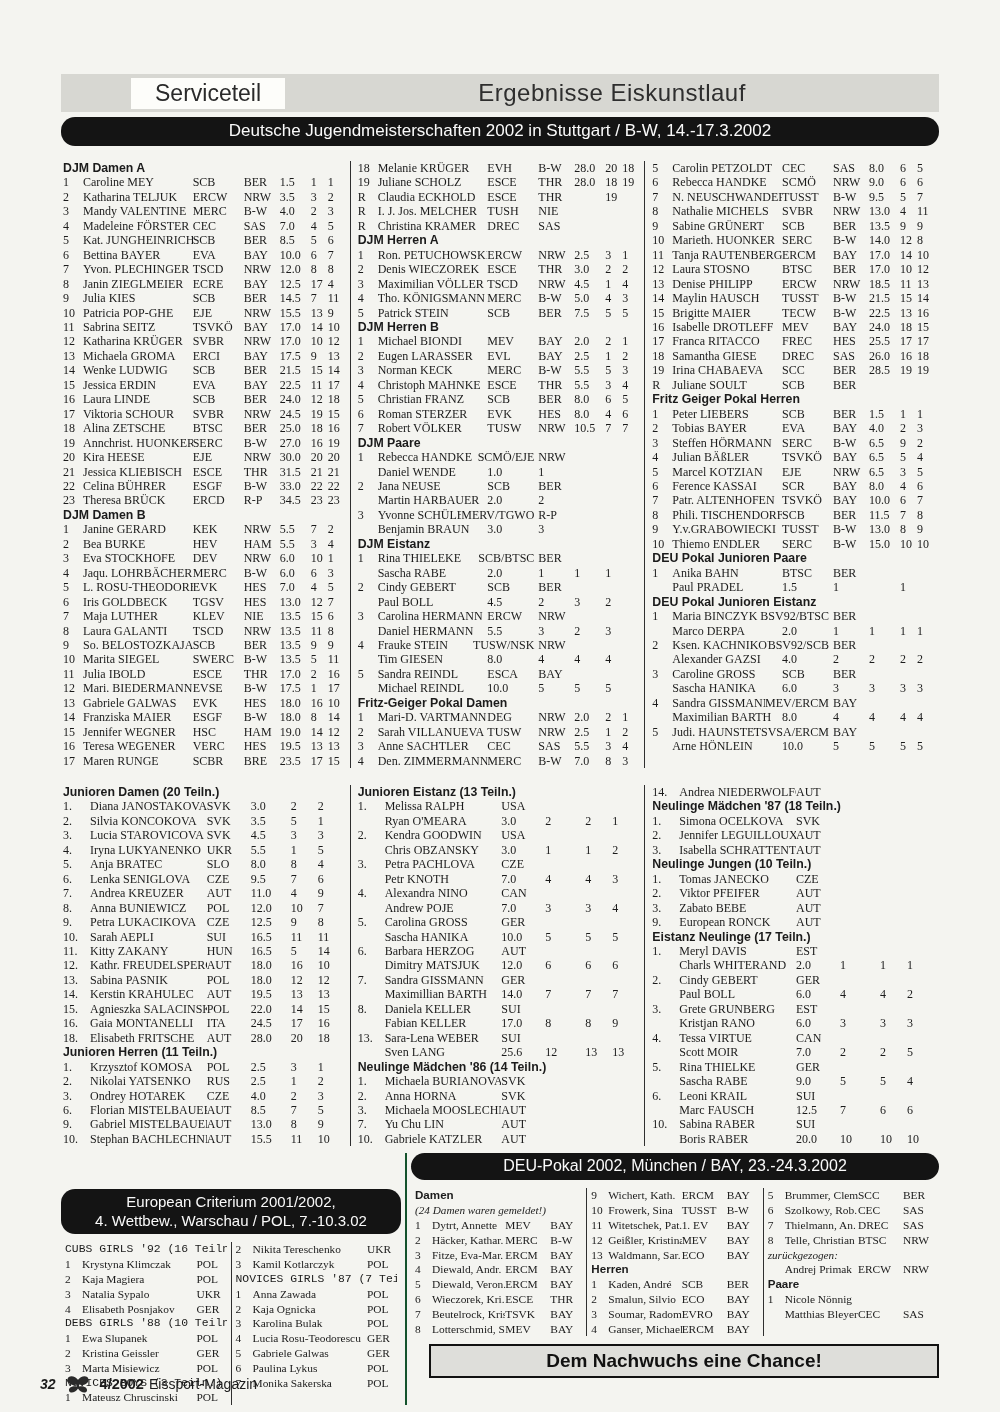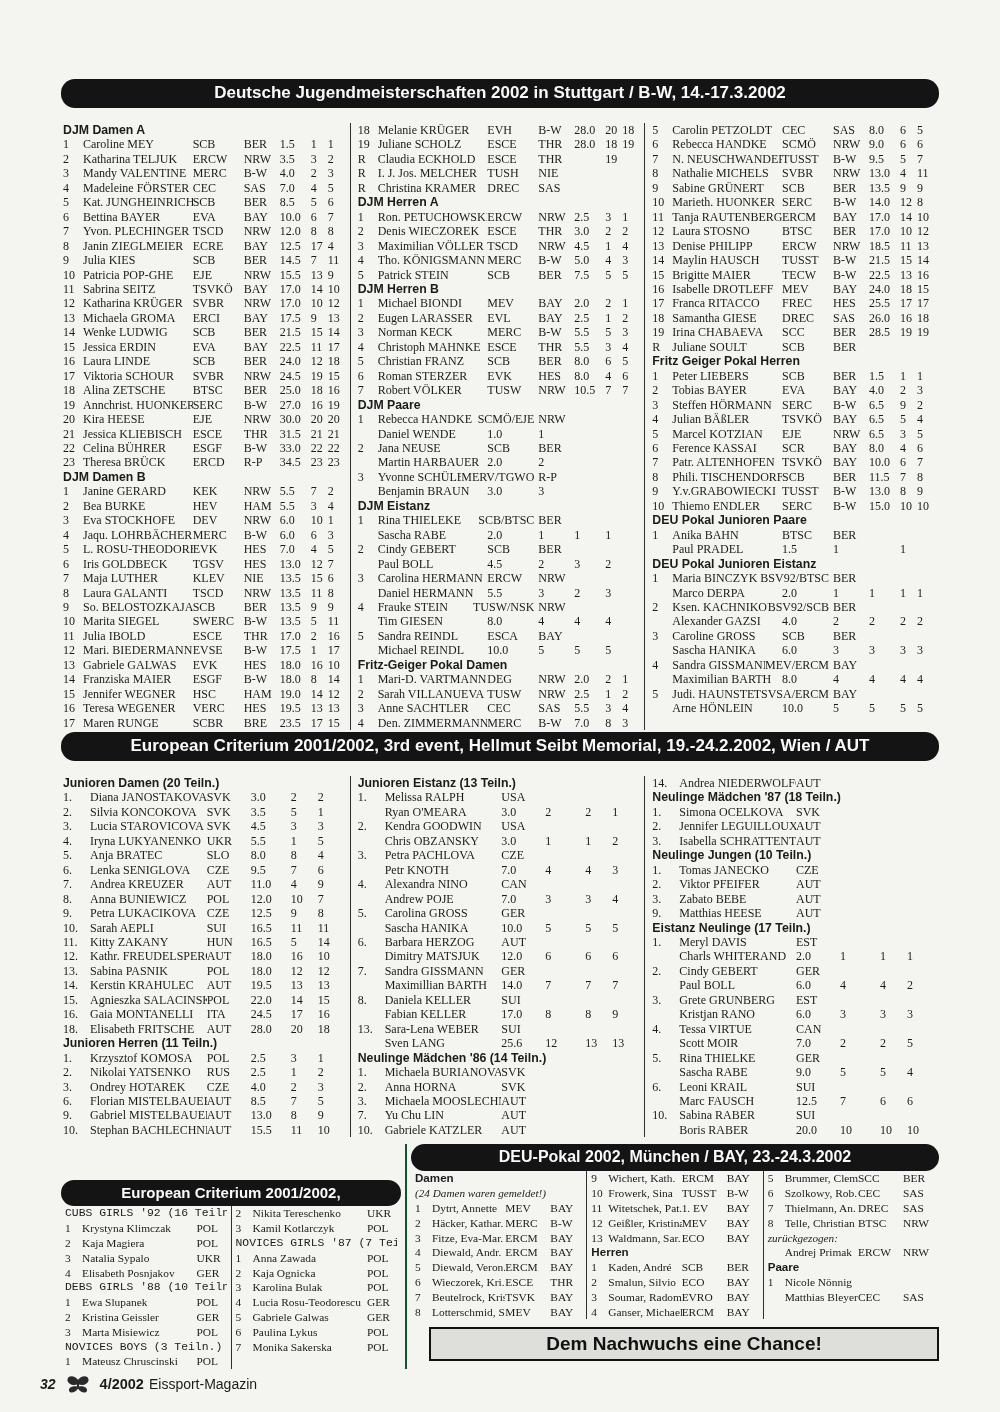--- a/index.html
+++ b/index.html
@@ -8,21 +8,21 @@
         font-family:"Liberation Serif","DejaVu Serif",serif;color:#1b1b1b;}
   .content{position:absolute;left:61px;top:74px;width:878px;}
 
   .header-bar{display:flex;align-items:center;background:#d7d7d2;height:38px;}
   .service-box{background:#fdfdfa;margin-left:70px;padding:2px 24px;
                font-family:"Liberation Sans",sans-serif;font-size:23px;color:#2a2a2a;}
   .header-title{flex:1;text-align:center;font-family:"Liberation Sans",sans-serif;
                 font-size:24px;color:#2e2e2e;letter-spacing:0.5px;}
 
   .banner{background:#141414;color:#fafafa;font-family:"Liberation Sans",sans-serif;
-          font-weight:bold;font-size:17px;text-align:center;padding:4px 0 5px;border-radius:14px;}
+          font-weight:normal;font-size:17px;text-align:center;padding:4px 0 5px;border-radius:14px;}
   .banner.mt{margin-top:5px;}
 
   .cols{display:flex;align-items:stretch;padding:15px 0 2px;}
   .col{flex:1 1 0;padding:0 5px 0 2px;min-width:0;}
   .col+.col{border-left:1px solid #2f2f2f;padding-left:7px;}
 
   .row{display:flex;font-size:12px;line-height:14.45px;white-space:nowrap;}
   .sec-heading{font-family:"Liberation Sans",sans-serif;font-weight:bold;
                font-size:12.3px;line-height:14.45px;white-space:nowrap;overflow:hidden;}
   .sec-heading.serif-h{font-family:Liberation Mono, monospace;font-weight:normal;font-size:12px;}
@@ -41,21 +41,21 @@
   .c-rank3{flex:0 0 17px;}
   .c-nat3{flex:0 0 30px;}
   .c-club3{flex:0 0 auto;min-width:42px;padding-right:3px;}
   .c-reg3{flex:0 0 32px;}
 
   .bottom{display:flex;margin-top:5px;align-items:stretch;}
   .box-left{width:340px;margin-top:36px;}
   .box-right{flex:1;border-left:2px solid #14532d;padding-left:4px;margin-left:4px;min-width:0;}
   .box-left .banner{font-size:15px;line-height:19px;padding:3px 0 4px;}
   .box-right .banner{font-size:16px;}
-  .subcols{display:flex;padding-top:0;}
+  .subcols{display:flex;padding-top:8px;}
   .subcol{flex:1 1 0;padding:0 4px;min-width:0;}
   .subcol+.subcol{border-left:1px solid #2f2f2f;}
   .bottom .row{font-size:11.4px;line-height:14.8px;}
   .bottom .sec-heading{font-size:11.6px;line-height:14.8px;}
   .bottom .sec-heading.serif-h{font-size:11.4px;}
   .bottom .note-line{font-size:11.2px;line-height:14.8px;}
 
   .slogan{margin:8px 0 0 18px;background:#dededa;border:2px solid #111;text-align:center;
           font-family:Liberation Sans, sans-serif;font-weight:bold;font-size:19px;
           padding:4px 0;color:#111;}
@@ -66,20 +66,24 @@
   .logo{margin:0 9px 0 9px;display:flex;align-items:center;}
   .issue{font-weight:bold;font-size:14.5px;}
   .mag{font-size:14px;margin-left:5px;}
 </style>
 </head>
 <body>
 
 <div class="page">
   <div class="content">
 
+    <div class="header-bar">
+      <div class="service-box">Serviceteil</div>
+      <div class="header-title">Ergebnisse Eiskunstlauf</div>
+    </div>
 
     <div class="banner mt">Deutsche Jugendmeisterschaften 2002 in Stuttgart / B-W, 14.-17.3.2002</div>
     <div class="cols">
       <div class="col">
           <div class="sec-heading">DJM Damen A</div>
           <div class="row">
             <span class="c-rank">1</span>
             <span class="c-name">Caroline MEY</span>
             <span class="c-club">SCB</span>
             <span class="c-reg">BER</span>
@@ -1122,21 +1126,20 @@
             <span class="c-name">Arne HÖNLEIN</span>
             <span class="c-club">10.0</span>
             <span class="c-reg">5</span>
             <span class="c-pts">5</span>
             <span class="c-p">5</span>
             <span class="c-p">5</span>
           </div>
         </div>
     </div>
 
-    <div class="banner">European Criterium 2001/2002, 3rd event, Hellmut Seibt Memorial, 19.-24.2.2002, Wien / AUT</div>
     <div class="cols">
       <div class="col">
           <div class="sec-heading">Junioren Damen (20 Teiln.)</div>
           <div class="row">
             <span class="c-rank2">1.</span>
             <span class="c-name">Diana JANOSTAKOVA</span>
             <span class="c-nat">SVK</span>
             <span class="c-pts2">3.0</span>
             <span class="c-pp">2</span>
             <span class="c-pp">2</span>
@@ -1561,21 +1564,21 @@
           <div class="row">
             <span class="c-rank2">3.</span>
             <span class="c-name">Zabato BEBE</span>
             <span class="c-nat">AUT</span>
             <span class="c-pts2"></span>
             <span class="c-pp"></span>
             <span class="c-pp"></span>
           </div>
           <div class="row">
             <span class="c-rank2">9.</span>
-            <span class="c-name">Matthias HEESE</span>
+            <span class="c-name">European RONCK</span>
             <span class="c-nat">AUT</span>
             <span class="c-pts2"></span>
             <span class="c-pp"></span>
             <span class="c-pp"></span>
           </div>
           <div class="sec-heading">Eistanz Neulinge (17 Teiln.)</div>
           <div class="row">
             <span class="c-rank2">1.</span>
             <span class="c-name">Meryl DAVIS</span>
             <span class="c-nat">EST</span>
@@ -1687,20 +1690,21 @@
             <span class="c-pp">10</span>
             <span class="c-pp">10</span>
           </div>
         </div>
     </div>
 
     <div class="bottom">
       <div class="box-left">
         <div class="banner">
           <div>European Criterium 2001/2002,</div>
+          <div>4. Wettbew., Warschau / POL, 7.-10.3.02</div>
         </div>
         <div class="subcols">
           <div class="subcol">
               <div class="sec-heading serif-h">CUBS GIRLS '92 (16 Teiln.)</div>
               <div class="row">
                 <span class="c-rank3">1</span>
                 <span class="c-name">Krystyna Klimczak</span>
                 <span class="c-nat3">POL</span>
               </div>
               <div class="row">

